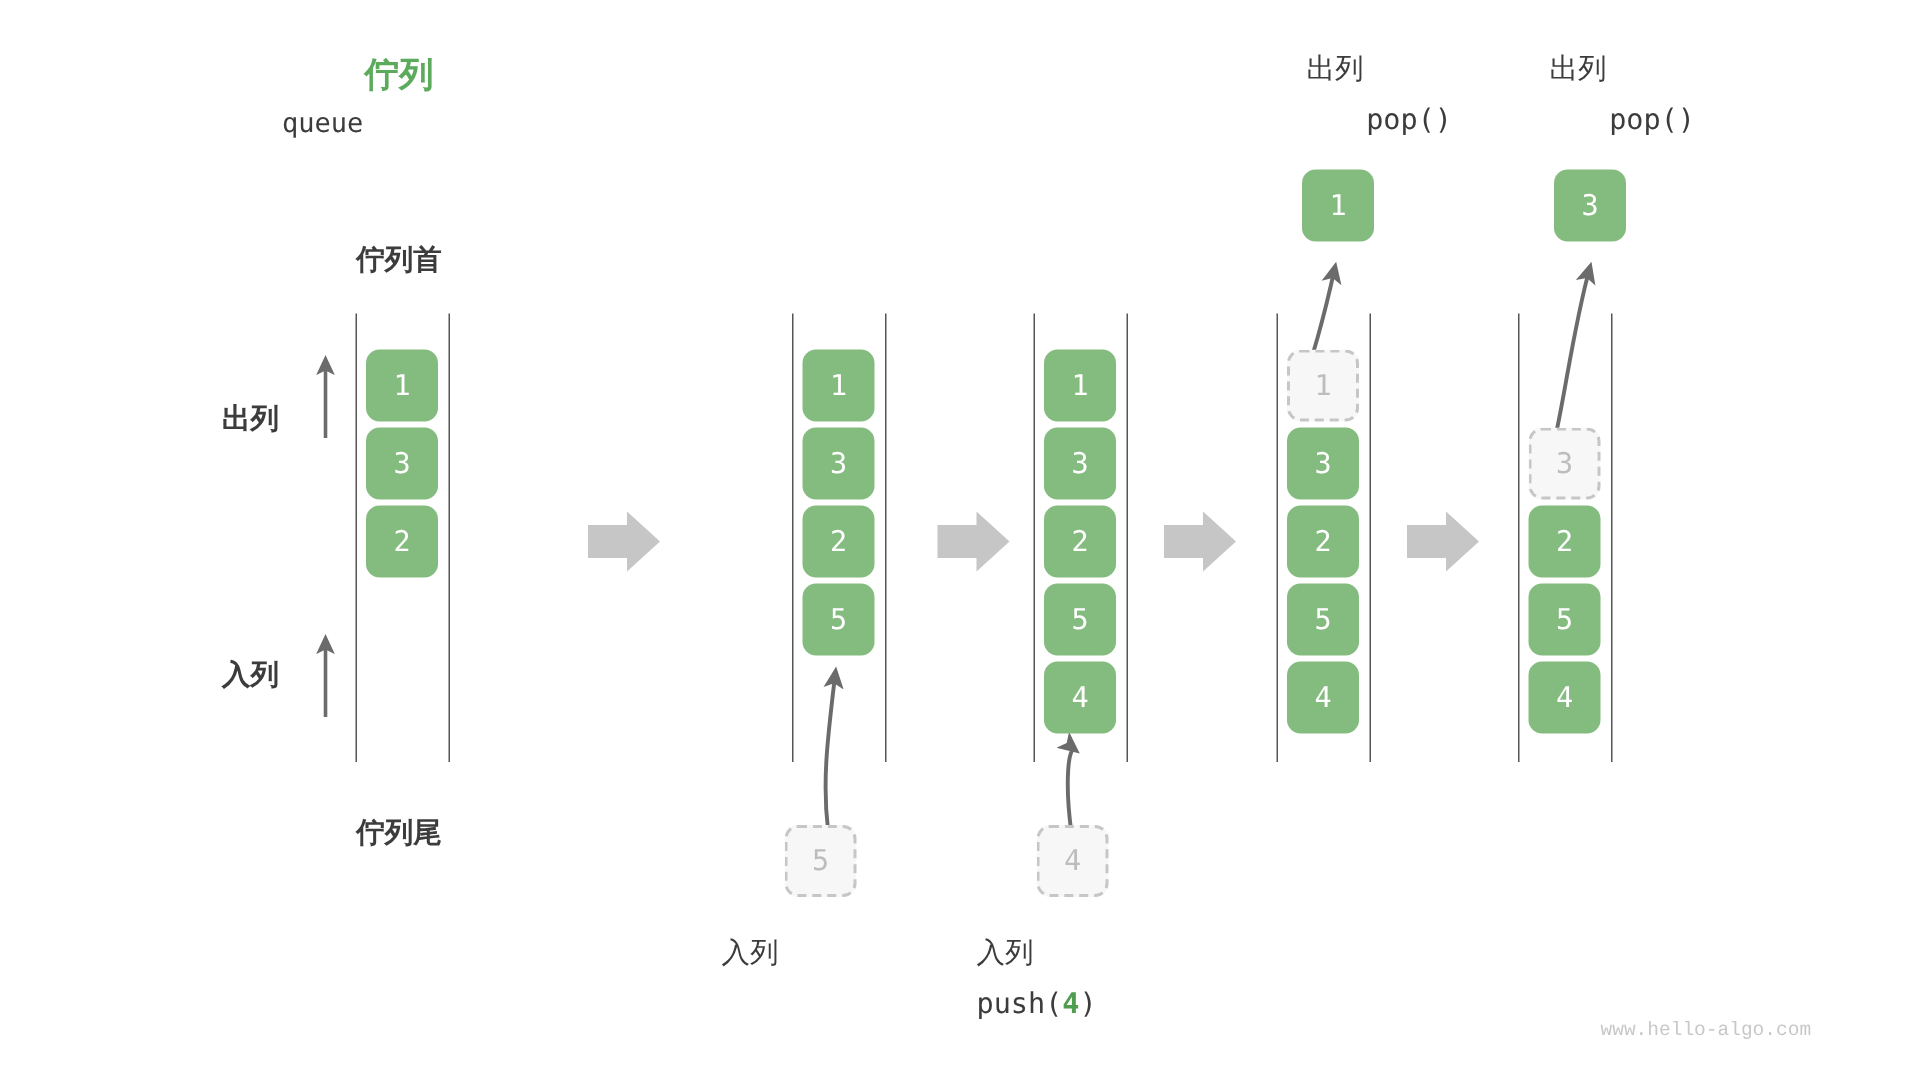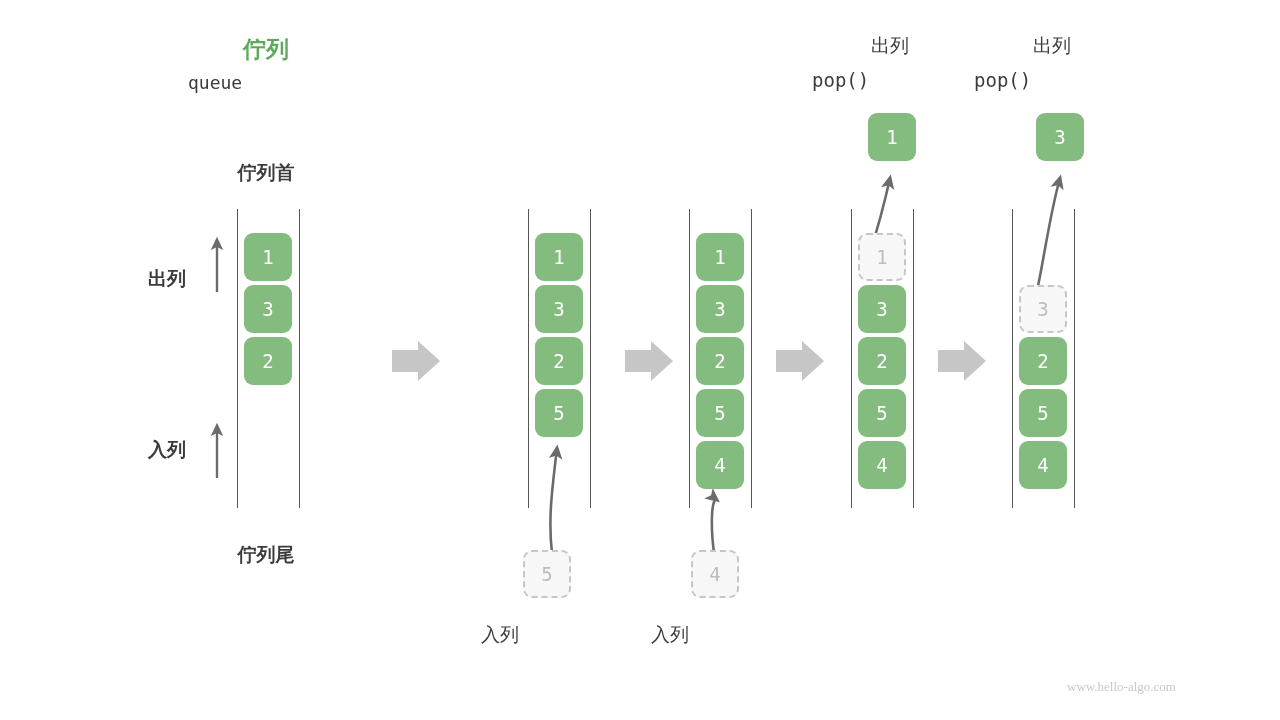--- a/index.html
+++ b/index.html
@@ -40,41 +40,41 @@
   .op-cn {
     font-size: 19px;
     color: #3c3c3c;
     text-align: center;
     white-space: nowrap;
   }
   .op-code {
     font-family: "DejaVu Sans Mono", "Liberation Mono", monospace;
     font-size: 19px;
     color: #3c3c3c;
-    text-align: left;
+    text-align: right;
     white-space: nowrap;
   }
   .op-code .argnum { color: #4f9e4f; font-weight: bold; }
 
   .side-label {
     font-size: 19px;
     font-weight: bold;
     color: #3c3c3c;
     white-space: nowrap;
   }
   .edge-label {
     font-size: 19px;
     font-weight: bold;
     color: #3c3c3c;
     text-align: center;
     white-space: nowrap;
   }
 
   .watermark {
-    font-family: Liberation Serif, serif;
+    font-family: Liberation Mono, monospace;
     font-size: 13px;
     color: #c8c8c8;
     white-space: nowrap;
   }
 
   
   .rail {
     position: absolute;
     width: 1px;
     background: #555555;
@@ -199,20 +199,21 @@
 
   <div class="cell solid abs" style="left:696px; top:233px;">1</div>
   <div class="cell solid abs" style="left:696px; top:285px;">3</div>
   <div class="cell solid abs" style="left:696px; top:337px;">2</div>
   <div class="cell solid abs" style="left:696px; top:389px;">5</div>
   <div class="cell solid abs" style="left:696px; top:441px;">4</div>
 
   <div class="cell ghost abs" style="left:691px; top:550px;">4</div>
 
   <div class="abs op-cn" style="left:651px; top:622px; width:146px; text-align:left;">入列</div>
+  <div class="abs op-code" style="left:651px; top:658px; width:180px; text-align:left;"><span>push(</span><span class="argnum">4</span><span>)</span></div>
 
   <div class="rail" style="left:851px; top:209px; height:299px;"></div>
   <div class="rail" style="left:913px; top:209px; height:299px;"></div>
 
   <div class="cell solid abs" style="left:868px; top:113px;">1</div>
 
   <div class="cell ghost abs" style="left:858px; top:233px;">1</div>
   <div class="cell solid abs" style="left:858px; top:285px;">3</div>
   <div class="cell solid abs" style="left:858px; top:337px;">2</div>
   <div class="cell solid abs" style="left:858px; top:389px;">5</div>

